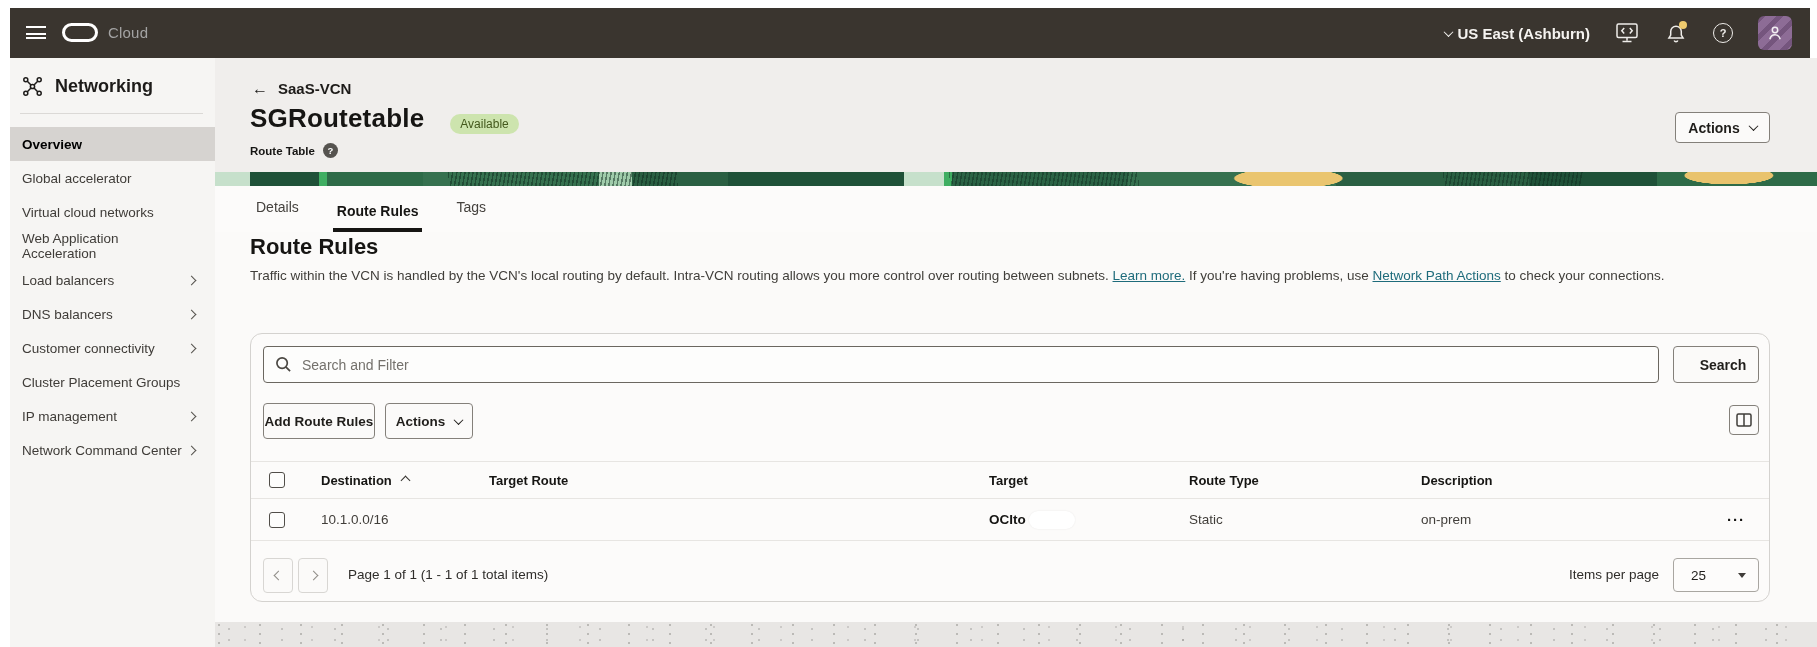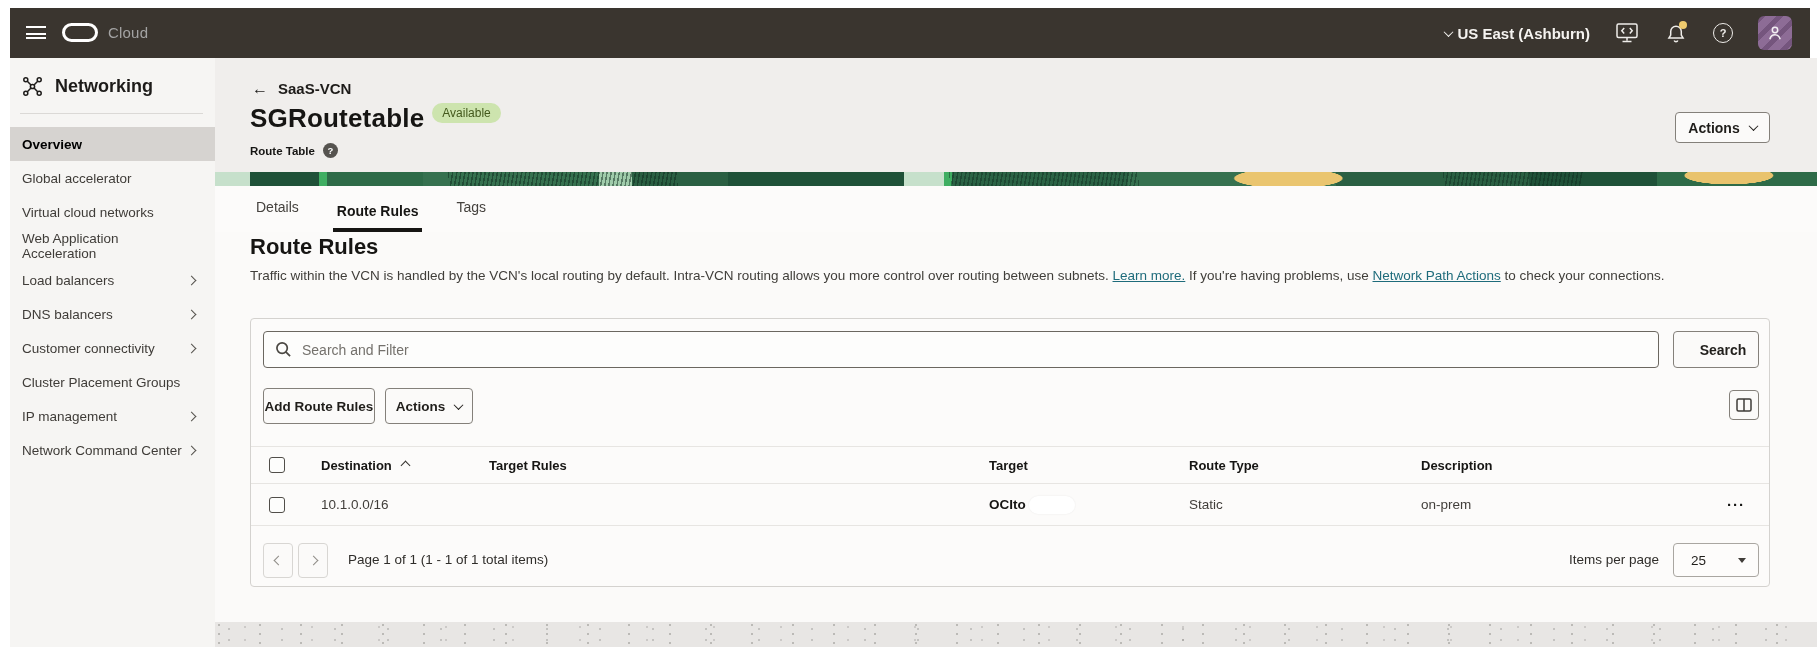--- a/index.html
+++ b/index.html
@@ -36,21 +36,21 @@
   .sb-list { position:absolute; left:0; right:0; top:69px; }
   .sb-item { height:34px; display:flex; align-items:center; padding:0 20px 0 12px; font-size:13.5px; color:#3f3c38; font-weight:500; cursor:pointer; }
   .sb-item .chv { color:#55524d; margin-left:auto; }
   .sb-item.sel { background:#d6d3d0; color:#000000; font-weight:600; }
 
   
   .main-header { position:absolute; left:215px; right:0; top:58px; height:114px; background:#f0eeec; }
   .crumb { position:absolute; left:37px; top:22px; display:flex; align-items:center; gap:10px; color:#1d1b19; cursor:pointer; }
   .crumb .arrow { font-size:16px; line-height:1; }
   .crumb .clabel { font-size:15px; font-weight:600; }
-  .title-row { position:absolute; left:35px; top:45px; display:flex; align-items:flex-start; gap:8px; }
+  .title-row { position:absolute; left:35px; top:45px; display:flex; align-items:flex-end; gap:26px; }
   .pg-title { font-size:26px; font-weight:800; color:#161513; letter-spacing:.2px; }
   .badge { background:#cde4ae; color:#44591d; font-size:12px; font-weight:500; padding:3px 10px; border-radius:10px; }
   .sub-row { position:absolute; left:35px; top:85px; display:flex; align-items:center; gap:8px; }
   .sub-type { font-size:11.5px; font-weight:700; color:#161513; }
   .qbadge { width:15px; height:15px; border-radius:50%; background:#56534f; color:#fff; font-size:9.5px; font-weight:700; display:flex; align-items:center; justify-content:center; cursor:pointer; }
   .btn { background:#fbfaf9; border:1px solid #84807a; border-radius:4px; color:#201e1b; font-size:14px; font-weight:600; display:inline-flex; align-items:center; justify-content:center; gap:10px; cursor:pointer; font-family:"Liberation Sans", sans-serif; }
   .hdr-actions { position:absolute; right:47px; top:54px; width:95px; height:31px; }
 
   
   .banner { position:absolute; left:215px; right:0; top:172px; height:14px;
@@ -71,21 +71,21 @@
   .tabbar { position:absolute; left:215px; right:0; top:186px; height:46px; background:#fcfbfa; display:flex; align-items:flex-end; padding-left:37px; gap:30px; }
   .tab { font-size:14px; color:#45423e; font-weight:500; padding:0 4px 13px 4px; cursor:pointer; border-bottom:4px solid transparent; }
   .tab.active { color:#161513; font-weight:700; border-bottom-color:#161513; padding-bottom:9px; }
 
   
   .content { position:absolute; left:215px; right:0; top:232px; height:390px; background:#fbfaf9; }
   .sec-heading { position:absolute; left:35px; top:2px; font-size:22px; font-weight:800; color:#161513; }
   .sec-desc { position:absolute; left:35px; top:36px; font-size:13.5px; color:#403e3a; white-space:nowrap; }
   .lnk { color:#1e6b7b; text-decoration:underline; cursor:pointer; }
 
-  .card { position:absolute; left:35px; top:86px; width:1520px; height:269px; background:#fcfbfa; border:1px solid #d4d2cf; border-radius:4px; }
+  .card { position:absolute; left:35px; top:101px; width:1520px; height:269px; background:#fcfbfa; border:1px solid #d4d2cf; border-radius:12px; }
   .filter-wrap { position:absolute; left:12px; top:12px; width:1396px; height:37px; }
   .filter-wrap input { width:100%; height:100%; border:1px solid #6b6760; border-radius:4px; background:#fdfdfc; font-size:14px; color:#33312d; padding:0 12px 0 38px; font-family:"Liberation Sans", sans-serif; }
   .filter-wrap input::placeholder { color:#74716c; opacity:1; }
   .filter-wrap .mag { position:absolute; left:12px; top:10px; }
   .search-btn { position:absolute; left:1422px; top:12px; width:86px; height:37px;padding-left:14px; }
   .add-btn { position:absolute; left:12px; top:69px; width:112px; height:36px; font-size:13.5px; }
   .tb-actions-btn { position:absolute; left:134px; top:69px; width:88px; height:36px; font-size:13.5px; }
   .cols-btn { position:absolute; left:1478px; top:71px; width:30px; height:30px; padding:0; }
 
   .thead { position:absolute; left:0; right:0; top:127px; height:38px; border-top:1px solid #e7e5e2; border-bottom:1px solid #e7e5e2; }
@@ -279,21 +279,21 @@
 
       <div class="thead">
         <div class="cell c-cb">
             <div class="cbx"></div>
           </div>
         <div class="cell c-dest hc">
           <span>Destination</span>
           <span class="chv up sortc"></span>
         </div>
         <div class="cell c-ttyp hc">
-            <span>Target Rules</span>
+            <span>Target Route</span>
           </div>
         <div class="cell c-targ hc">
             <span>Target</span>
           </div>
         <div class="cell c-rtyp hc">
             <span>Route Type</span>
           </div>
         <div class="cell c-desc hc">
             <span>Description</span>
           </div>

